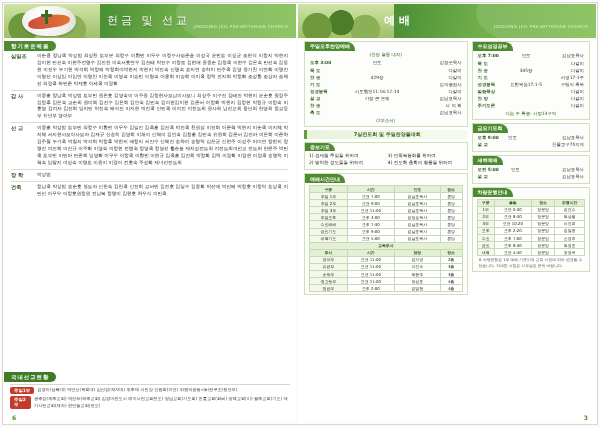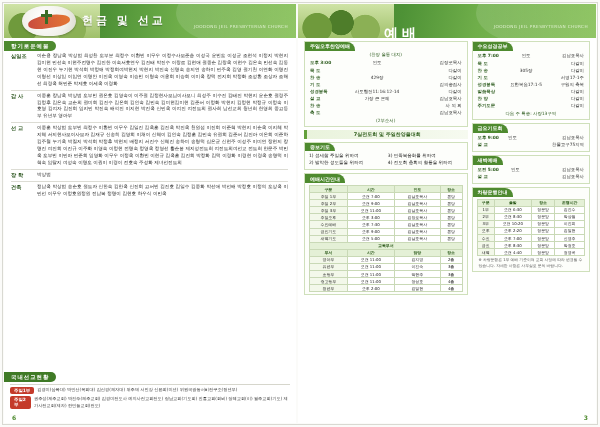--- a/index.html
+++ b/index.html
@@ -27,21 +27,21 @@
   .hdr-green {
     position:absolute; left:0; top:0; width:100%; height:34px;
     background:linear-gradient(100deg,#3c7a2a 0%,#4e9236 35%,#6fae4a 60%,#8cc35f 100%);
   }
   .hdr-arc{
     position:absolute; right:-30px; top:-26px; width:150px; height:70px;
     border-radius:50%;
     background:linear-gradient(90deg,rgba(255,255,255,0.12),rgba(255,255,255,0.02));
   }
   .hdr-title{
-    position:absolute; left:78px; top:9px; color:#fff; font-size:11px; font-weight:bold;
+    position:absolute; left:103px; top:9px; color:#fff; font-size:11px; font-weight:normal;
     letter-spacing:3px; text-shadow:0 1px 1px rgba(0,0,0,.3);
   }
   .hdr-en{
     position:absolute; right:8px; top:20px; color:#dff0cf; font-size:4.2px; letter-spacing:.4px;
   }
   .logo{
     position:absolute; left:18px; top:2px; width:54px; height:30px;
     background:radial-gradient(circle at 40% 40%, #fff 0%, #f1f0ea 60%, #d8d6cc 100%);
     border-radius:50%/60%;
     box-shadow:0 1px 2px rgba(0,0,0,.25);
@@ -87,21 +87,21 @@
   .body-l{ padding:0 8px 0 7px; }
   .rowline{ display:flex; margin-bottom:1px; }
   .rowlabel{
     flex:0 0 26px; font-weight:bold; color:#27521a; font-size:5.2px; line-height:1.45;
   }
   .rowtext{ flex:1 1 auto; font-size:4.6px; line-height:1.5; color:#222; text-align:justify; }
 
   .sep{ height:1px; background:#dcdcd4; margin:2px 0 2px 0; }
 
   
-  .r-hdr-title{ position:absolute; left:86px; top:9px; color:#fff; font-size:14px; font-weight:bold; letter-spacing:4px;margin-top:12px; }
+  .r-hdr-title{ position:absolute; left:86px; top:9px; color:#fff; font-size:11px; font-weight:bold; letter-spacing:4px; }
 
   .two-col{ display:flex; gap:4px; padding:0 6px; }
   .col-a{ flex:1 1 58%; }
   .col-b{ flex:1 1 42%; }
 
   .panel{ border:1px solid #cfe0bb; background:#fdfefb; margin-bottom:3px; }
   .panel-hd{
     background:#4e8a2f; color:#fff; font-size:5px; font-weight:bold;
     padding:1.4px 5px; border-radius:0 8px 0 0; display:inline-block;
   }

